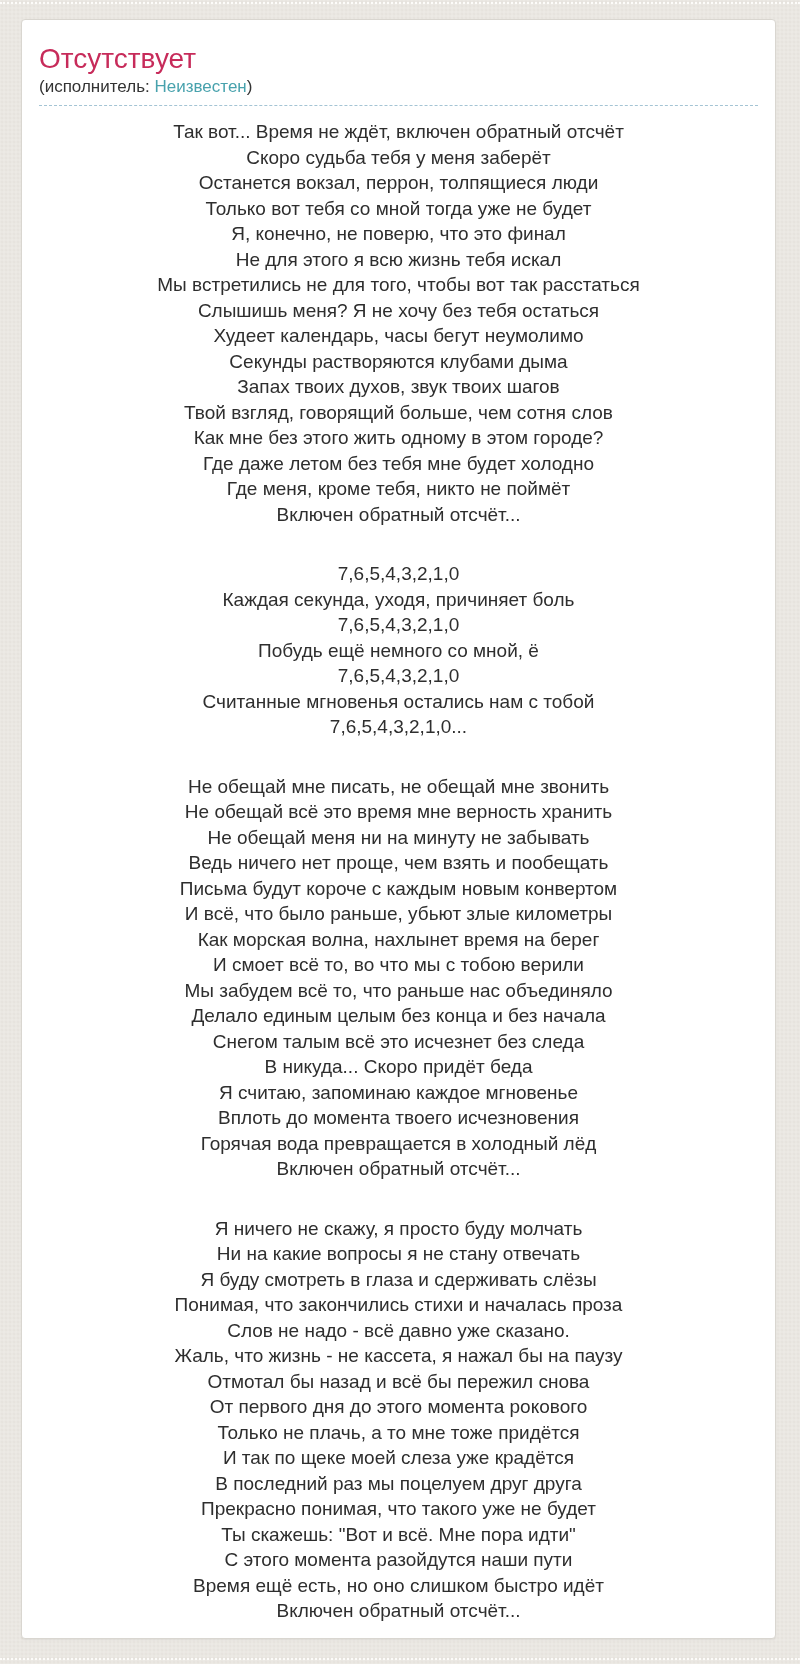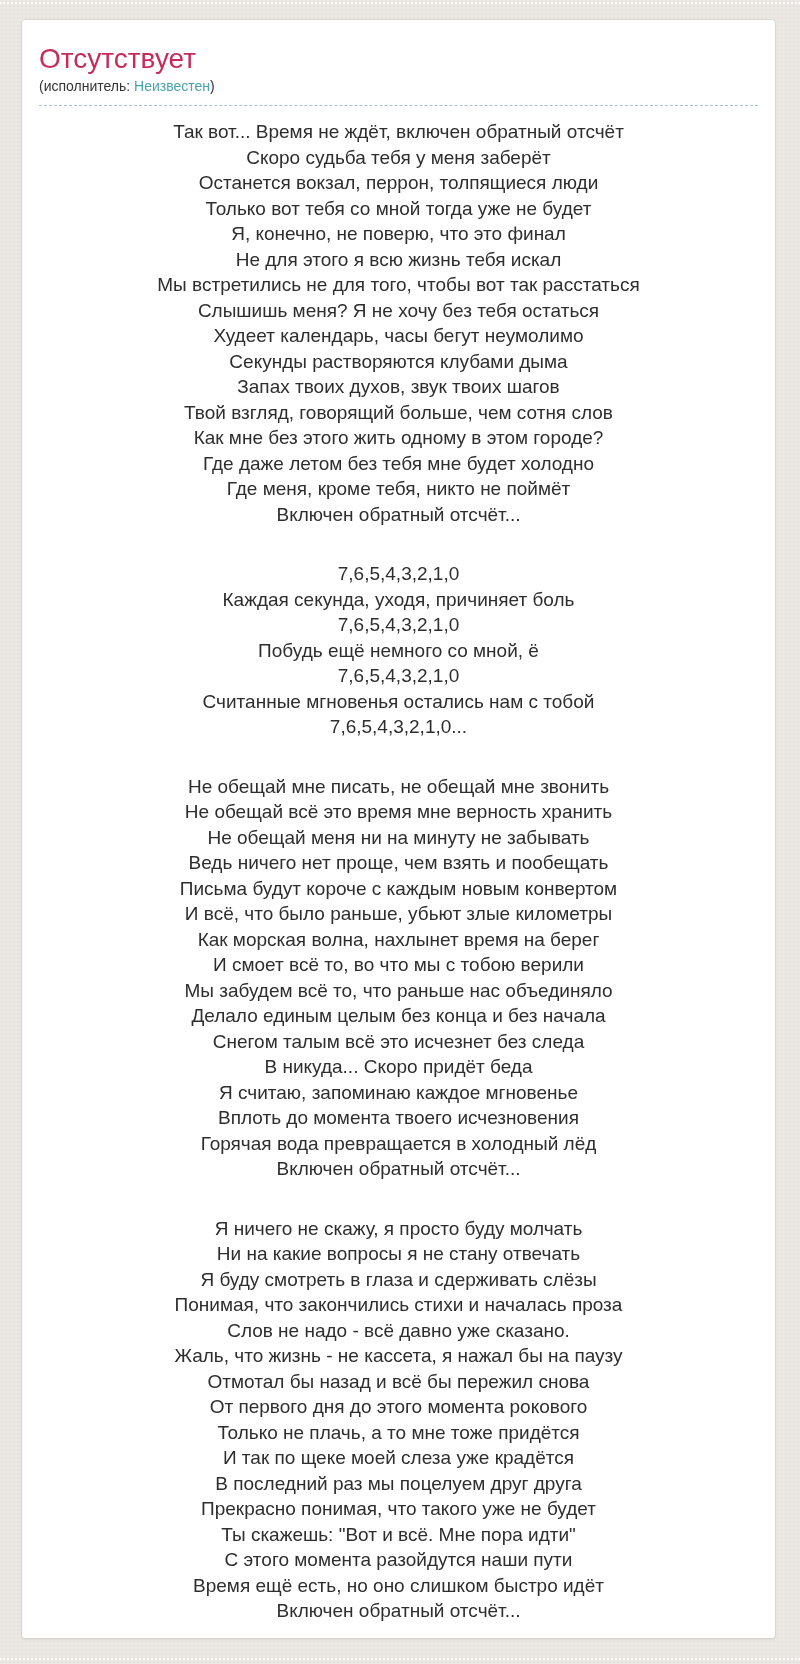--- a/index.html
+++ b/index.html
@@ -47,21 +47,21 @@
   }
   .song-title {
     margin: 0;
     font-size: 28px;
     line-height: 30px;
     font-weight: normal;
     color: #c72b5a;
   }
   .artist-line {
     margin-top: 3px;
-    font-size: 14px;
+    font-size: 17px;
     line-height: 19px;
     color: #333333;
   }
   .artist-link {
     color: #48a2ad;
     text-decoration: none;
     cursor: pointer;
   }
   .lyrics {
     padding-top: 13px;

